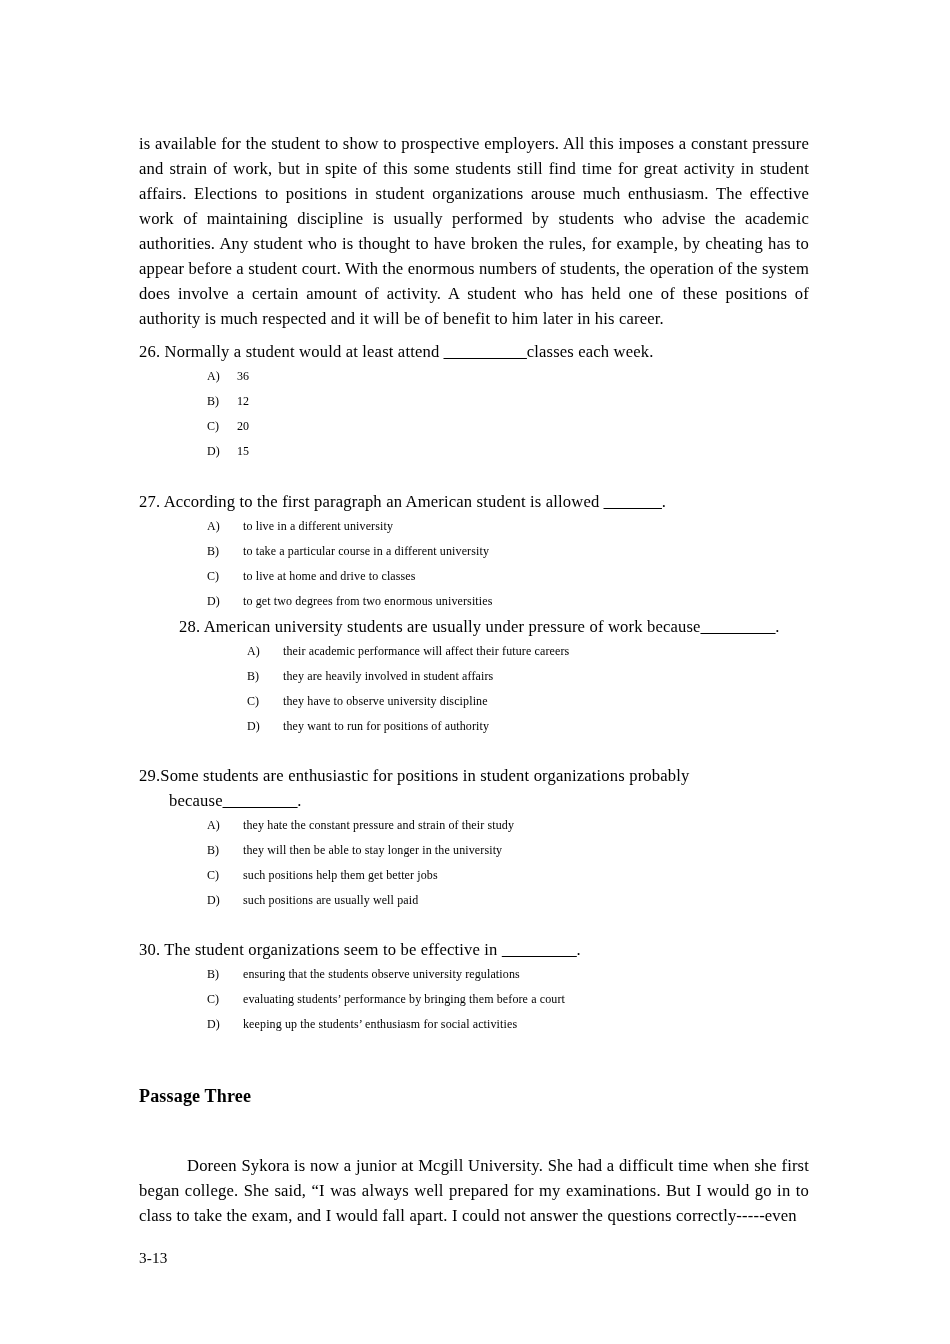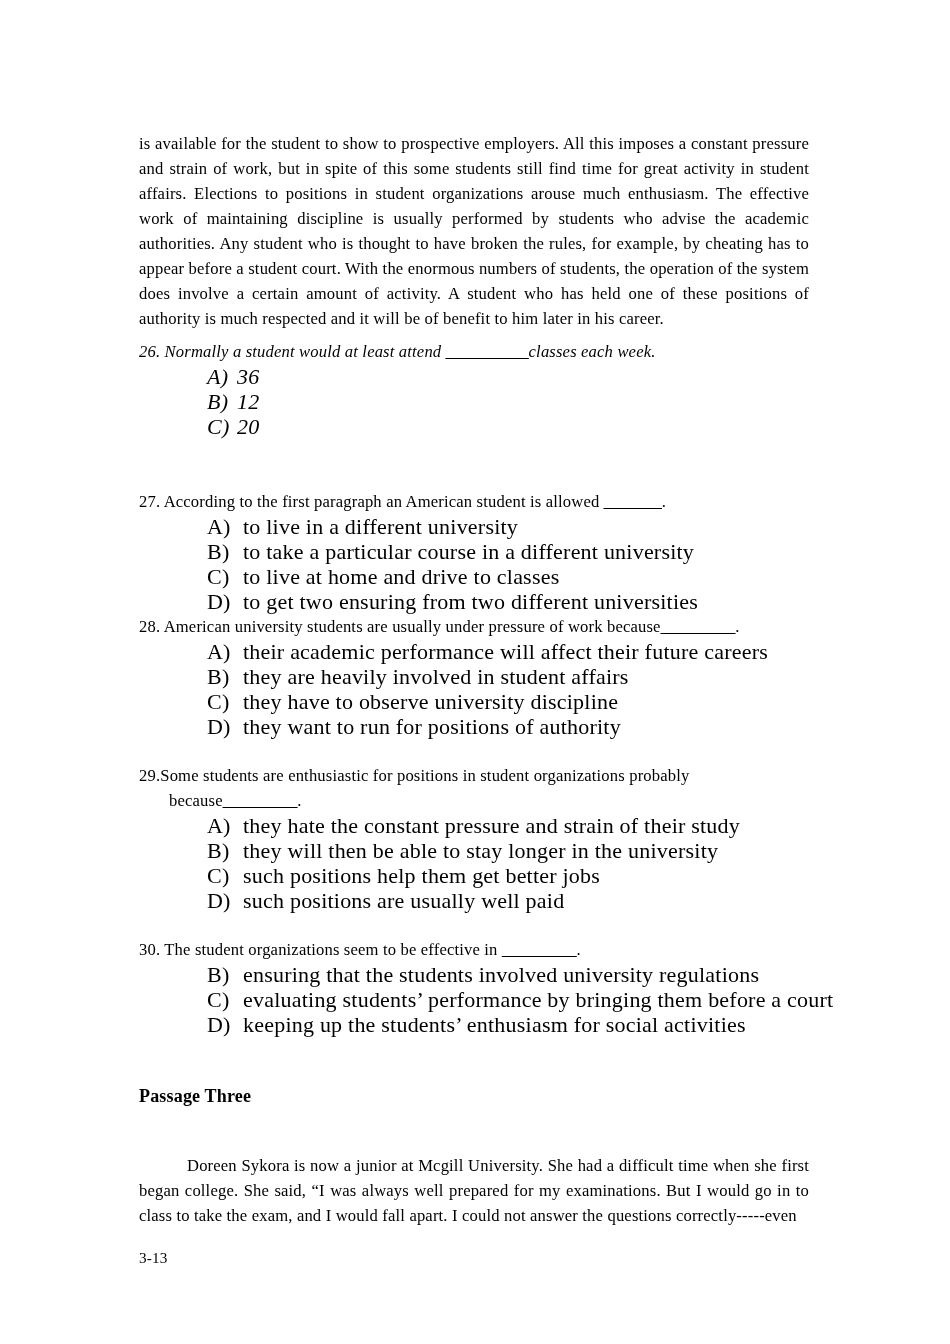--- a/index.html
+++ b/index.html
@@ -56,21 +56,21 @@
     text-decoration: underline;
     letter-spacing: 0;
   }
   .options {
     margin: 0;
     padding: 0;
     list-style: none;
   }
   .option {
     display: block;
-    font-size: 22px;
+    font-size: 12px;
     line-height: 25.1px;
     padding-left: 68px;
     letter-spacing: 0.01em;
     white-space: nowrap;
   }
   .option .letter {
     display: inline-block;
     width: 36px;
   }
   .opt-tight .option .letter {
@@ -93,40 +93,41 @@
     letter-spacing: 0.01em;
   }
 </style>
 </head>
 <body>
 
 <div class="page">
 
   <p class="passage">is available for the student to show to prospective employers. All this imposes a constant pressure and strain of work, but in spite of this some students still find time for great activity in student affairs. Elections to positions in student organizations arouse much enthusiasm. The effective work of maintaining discipline is usually performed by students who advise the academic authorities. Any student who is thought to have broken the rules, for example, by cheating has to appear before a student court. With the enormous numbers of students, the operation of the system does involve a certain amount of activity. A student who has held one of these positions of authority is much respected and it will be of benefit to him later in his career.</p>
 
-  <div class="q-block" style="top: 339px; font-style: italic;">
+  <div class="q-block" style="top: 339px;">
     <div class="q-stem"><span>26.</span><span> Normally a student would at least attend </span><span class="blank">__________</span><span>classes each week.</span></div>
     <div class="options opt-tight">
       <div class="option"><span class="letter">A)</span><span>36</span></div>
       <div class="option"><span class="letter">B)</span><span>12</span></div>
       <div class="option"><span class="letter">C)</span><span>20</span></div>
+      <div class="option"><span class="letter">D)</span><span>15</span></div>
     </div>
   </div>
 
   <div class="q-block" style="top: 489px;">
     <div class="q-stem"><span>27.</span><span> According to the first paragraph an American student is allowed </span><span class="blank">_______</span><span>.</span></div>
     <div class="options">
       <div class="option"><span class="letter">A)</span><span>to live in a different university</span></div>
       <div class="option"><span class="letter">B)</span><span>to take a particular course in a different university</span></div>
       <div class="option"><span class="letter">C)</span><span>to live at home and drive to classes</span></div>
-      <div class="option"><span class="letter">D)</span><span>to get two ensuring from two different universities</span></div>
+      <div class="option"><span class="letter">D)</span><span>to get two degrees from two enormous universities</span></div>
     </div>
   </div>
 
-  <div class="q-block" style="top: 614px;">
+  <div class="q-block" style="top: 614px; margin-left: 40px;">
     <div class="q-stem"><span>28.</span><span> American university students are usually under pressure of work because</span><span class="blank">_________</span><span>.</span></div>
     <div class="options">
       <div class="option"><span class="letter">A)</span><span>their academic performance will affect their future careers</span></div>
       <div class="option"><span class="letter">B)</span><span>they are heavily involved in student affairs</span></div>
       <div class="option"><span class="letter">C)</span><span>they have to observe university discipline</span></div>
       <div class="option"><span class="letter">D)</span><span>they want to run for positions of authority</span></div>
     </div>
   </div>
 
   <div class="q-block" style="top: 763px;">
@@ -135,21 +136,21 @@
       <div class="option"><span class="letter">A)</span><span>they hate the constant pressure and strain of their study</span></div>
       <div class="option"><span class="letter">B)</span><span>they will then be able to stay longer in the university</span></div>
       <div class="option"><span class="letter">C)</span><span>such positions help them get better jobs</span></div>
       <div class="option"><span class="letter">D)</span><span>such positions are usually well paid</span></div>
     </div>
   </div>
 
   <div class="q-block" style="top: 937px;">
     <div class="q-stem"><span>30.</span><span> The student organizations seem to be effective in </span><span class="blank">_________</span><span>.</span></div>
     <div class="options">
-      <div class="option"><span class="letter">B)</span><span>ensuring that the students involved university regulations</span></div>
+      <div class="option"><span class="letter">B)</span><span>ensuring that the students observe university regulations</span></div>
       <div class="option"><span class="letter">C)</span><span>evaluating students’ performance by bringing them before a court</span></div>
       <div class="option"><span class="letter">D)</span><span>keeping up the students’ enthusiasm for social activities</span></div>
     </div>
   </div>
 
   <div class="section-title" style="top: 1084px;">Passage Three</div>
 
   <p class="passage" style="top: 1136px; text-indent: 48px;">Doreen Sykora is now a junior at Mcgill University. She had a difficult time when she first began college. She said, “I was always well prepared for my examinations. But I would go in to class to take the exam, and I would fall apart. I could not answer the questions correctly-----even</p>
 
   <div class="footer" style="top: 1249px;">3-13</div>

